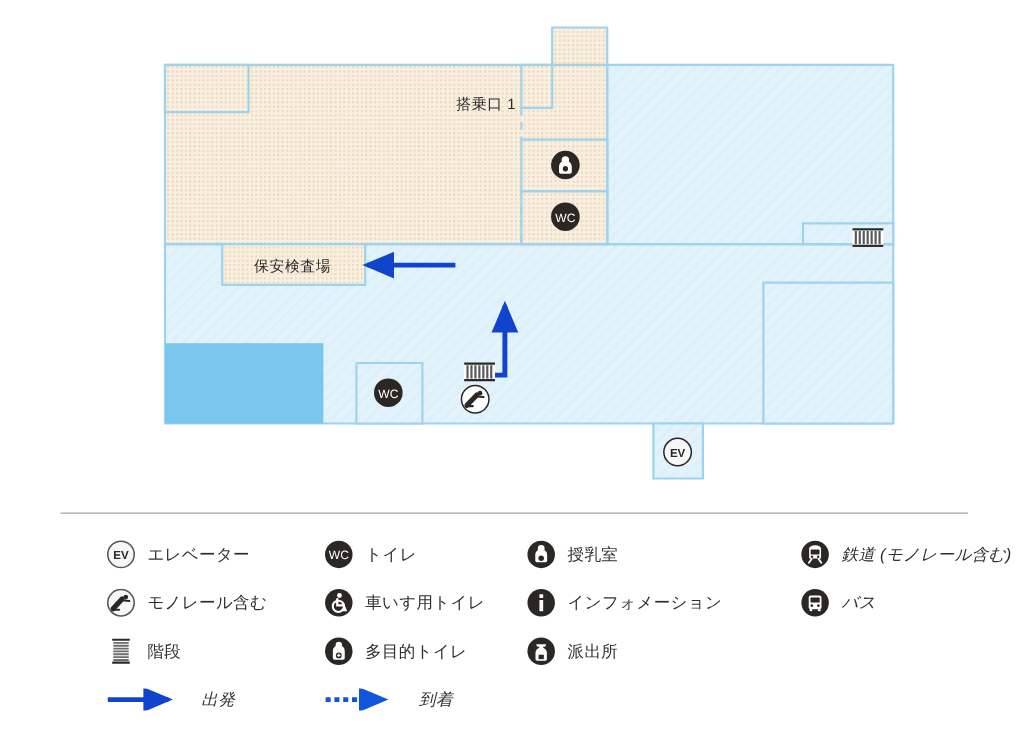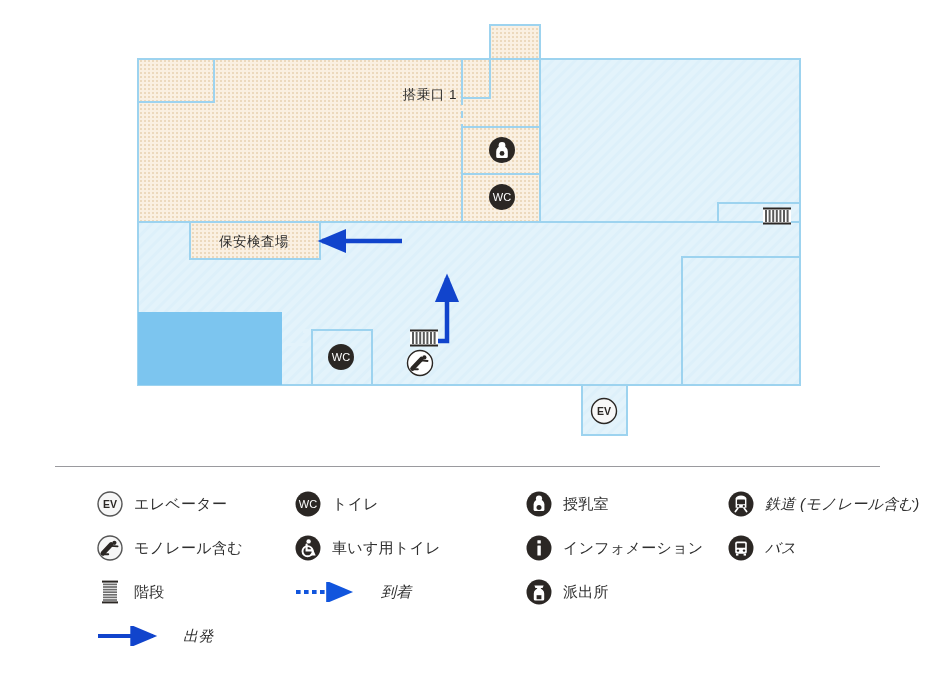--- a/index.html
+++ b/index.html
@@ -12,21 +12,21 @@
     height: 678px;
     font-family: "Liberation Sans", "DejaVu Sans", sans-serif;
     color: #333333;
     overflow: hidden;
     position: relative;
   }
 
   
   #map-area {
     position: absolute;
-    left: 0;
+    left: 12px;
     top: 0;
     width: 865px;
     height: 455px;
   }
   #floor-map-svg {
     display: block;
   }
 
   .map-label {
     font-family: "Liberation Sans", "DejaVu Sans", sans-serif;
@@ -52,21 +52,21 @@
     top: 482px;
     width: 930px;
     height: 190px;
   }
   .legend-col {
     position: absolute;
     top: 0;
   }
   #legend-col-1 { left: 97px;  width: 190px; }
   #legend-col-2 { left: 295px; width: 200px; }
-  #legend-col-3 { left: 526px; width: 200px; }
+  #legend-col-3 { left: 479px; width: 200px; }
   #legend-col-4 { left: 728px; width: 230px; font-style: italic; }
 
   .legend-row {
     display: flex;
     align-items: center;
     height: 44px;
   }
   .legend-icon {
     width: 26px;
     height: 26px;
@@ -305,20 +305,33 @@
         <svg width="26" height="26" viewBox="0 0 26 26">
           <circle cx="13" cy="13" r="12.5" fill="#2b2724"></circle>
           <circle cx="13.6" cy="6.4" r="2.2" fill="#ffffff"></circle>
           <path d="M11.6,9.6 L11.6,15.4 L16.4,15.4" stroke="#ffffff" stroke-width="2.1" fill="none" stroke-linecap="round"></path>
           <path d="M17.0,14.4 L19.2,19.6 L16.6,19.6" stroke="#ffffff" stroke-width="2" fill="none" stroke-linecap="round"></path>
           <circle cx="12.6" cy="16.2" r="5.1" fill="none" stroke="#ffffff" stroke-width="1.9"></circle>
         </svg>
       </span>
       <span class="legend-text">車いす用トイレ</span>
     </div>
+    <div class="legend-row">
+      <span class="legend-icon">
+        <svg width="26" height="26" viewBox="0 0 26 26">
+          <circle cx="13" cy="13" r="12.5" fill="#2b2724"></circle>
+          <circle cx="13" cy="7.2" r="2.9" fill="#ffffff"></circle>
+          <path d="M7.6,12.6 a5.4,5.2 0 0 1 10.8,0 l0,6.6 a1.5,1.5 0 0 1 -1.5,1.5
+                   l-7.8,0 a1.5,1.5 0 0 1 -1.5,-1.5 Z" fill="#ffffff"></path>
+          <circle cx="13" cy="16.8" r="2.6" fill="#2b2724"></circle>
+          <path d="M13,15.3 L13,18.3 M11.5,16.8 L14.5,16.8" stroke="#ffffff" stroke-width="1.1"></path>
+        </svg>
+      </span>
+      <span class="legend-text">多目的トイレ</span>
+    </div>
     <div class="legend-arrow-row">
       <span class="legend-arrow-gfx">
         <svg width="78" height="20" viewBox="0 0 78 20">
           <defs>
             <marker id="lg-ah-dot" markerWidth="7" markerHeight="7" refX="4.0" refY="3.1" orient="auto">
               <path d="M0,0.4 L6.4,3.1 L0,5.8 Z" fill="#1155dd"></path>
             </marker>
           </defs>
           <path d="M1,10 L48,10" stroke="#1155dd" stroke-width="4.2" stroke-dasharray="4.6,3.4" fill="none" marker-end="url(#lg-ah-dot)"></path>
         </svg>

